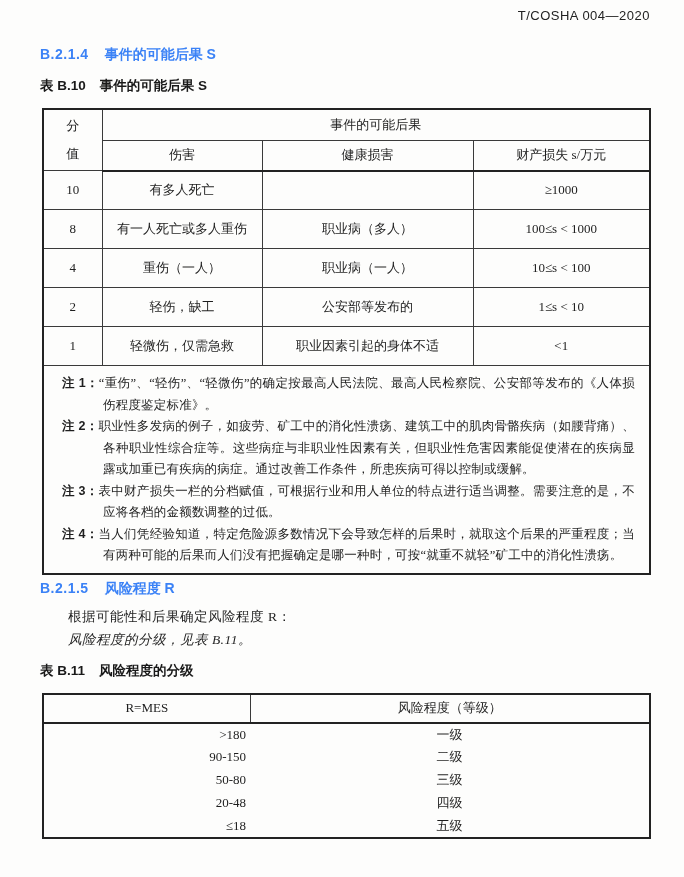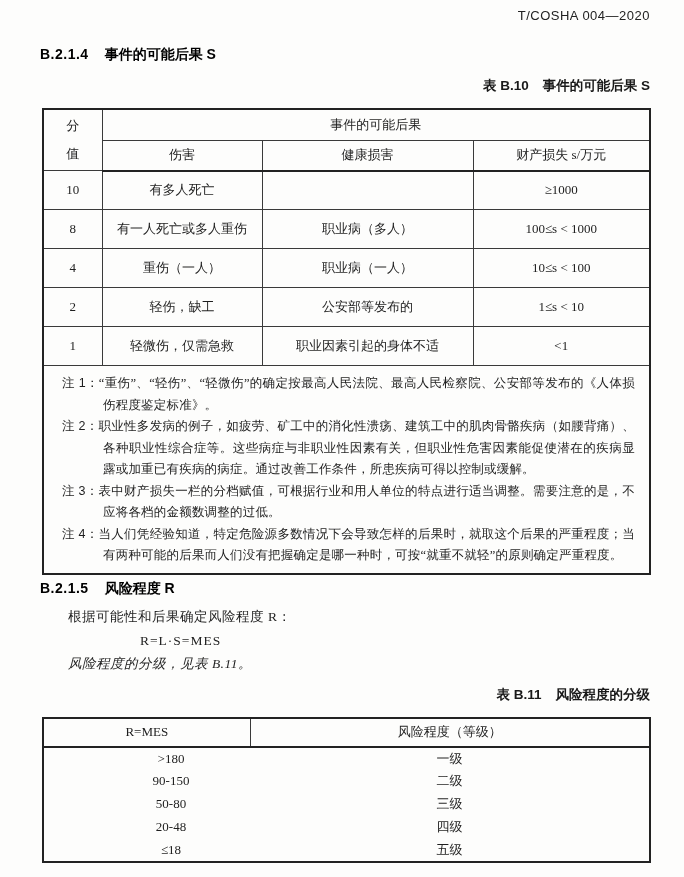--- a/index.html
+++ b/index.html
@@ -20,34 +20,34 @@
     font-size: 13px;
     letter-spacing: 0.5px;
     color: #222;
   }
 
   .section-heading {
     margin-top: 23px;
     font-family: "Liberation Sans", "DejaVu Sans", sans-serif;
     font-weight: 700;
     font-size: 14px;
-    color: #000000;
+    color: #3b82f6;
   }
   .section-heading .sec-num { margin-right: 16px; letter-spacing: 0.5px; }
 
   .para {
     margin-top: 9px;
     text-indent: 28px;
     line-height: 19px;
     letter-spacing: 0.5px;
   }
 
   .table-caption {
     margin-top: 13px;
-    text-align: right;
+    text-align: left;
     font-family: "Liberation Sans", "DejaVu Sans", sans-serif;
     font-weight: 700;
     font-size: 13.5px;
     color: #191919;
   }
   .table-caption .cap-label { margin-right: 14px; }
 
   table.tbl {
     border-collapse: collapse;
     width: 607px;
@@ -78,39 +78,39 @@
     padding: 7px 14px 6px 18px;
     font-size: 12.5px;
     line-height: 21.5px;
   }
   .note {
     padding-left: 41px;
     text-indent: -41px;
     text-align: justify;
     letter-spacing: 0.2px;
   }
-  .note-label { font-weight: 400; font-family: "Liberation Sans", "DejaVu Sans", sans-serif; }
+  .note-label { font-weight: 700; font-family: "Liberation Sans", "DejaVu Sans", sans-serif; }
 
   
   .sec2-heading { margin-top: 5px; }
   .formula {
     margin-top: 5px;
     padding-left: 100px;
     line-height: 19px;
     letter-spacing: 1px;
   }
   .para.tight { margin-top: 4px; font-style: italic; }
 
   
   .tbl11 { margin-top: 9px; }
   .tbl11 col.c0 { width: 207px; }
   .tbl11 col.c1 { width: 400px; }
   .tbl11 tr.head td { height: 29px; border-bottom: 2px solid #222; }
   .tbl11 tr.datarow td { height: 23px; border: none; }
-  .tbl11 tr.datarow td.range { text-align: center; padding-left: 52px; }
+  .tbl11 tr.datarow td.range { text-align: right; padding-left: 52px; }
   .tbl11 td { border-left: 1px solid #3a3a3a; border-right: 1px solid #3a3a3a; margin-top: 24px; }
 </style>
 </head>
 <body>
 
 <div class="page">
 
   <div class="doc-number">T/COSHA 004—2020</div>
 
   <div class="section-heading">
@@ -168,32 +168,31 @@
         <td>1</td>
         <td>轻微伤，仅需急救</td>
         <td>职业因素引起的身体不适</td>
         <td>&lt;1</td>
       </tr>
       <tr>
         <td colspan="4" class="notes-cell">
           <div class="note"><span class="note-label">注 1：</span><span>“重伤”、“轻伤”、“轻微伤”的确定按最高人民法院、最高人民检察院、公安部等发布的《人体损伤程度鉴定标准》。</span></div>
           <div class="note"><span class="note-label">注 2：</span><span>职业性多发病的例子，如疲劳、矿工中的消化性溃疡、建筑工中的肌肉骨骼疾病（如腰背痛）、各种职业性综合症等。这些病症与非职业性因素有关，但职业性危害因素能促使潜在的疾病显露或加重已有疾病的病症。通过改善工作条件，所患疾病可得以控制或缓解。</span></div>
           <div class="note"><span class="note-label">注 3：</span><span>表中财产损失一栏的分档赋值，可根据行业和用人单位的特点进行适当调整。需要注意的是，不应将各档的金额数调整的过低。</span></div>
-          <div class="note"><span class="note-label">注 4：</span><span>当人们凭经验知道，特定危险源多数情况下会导致怎样的后果时，就取这个后果的严重程度；当有两种可能的后果而人们没有把握确定是哪一种时，可按“就重不就轻”的原则确定严重程度。</span></div>
+          <div class="note"><span class="note-label">注 4：</span><span>当人们凭经验知道，特定危险源多数情况下会导致怎样的后果时，就取这个后果的严重程度；当有两种可能的后果而人们没有把握确定是哪一种时，可按“就重不就轻”矿工中的消化性溃疡。</span></div>
         </td>
       </tr>
     </tbody>
   </table>
 
   <div class="section-heading sec2-heading">
     <span class="sec-num">B.2.1.5</span><span>风险程度 R</span>
   </div>
 
   <p class="para">根据可能性和后果确定风险程度 R：</p>
-  <p class="formula">R=L·S=MES</p>
   <p class="para tight">风险程度的分级，见表 B.11。</p>
 
   <div class="table-caption">
     <span class="cap-label">表 B.11</span><span>风险程度的分级</span>
   </div>
 
   <table class="tbl tbl11">
     <colgroup>
         <col class="c0">
         <col class="c1">

